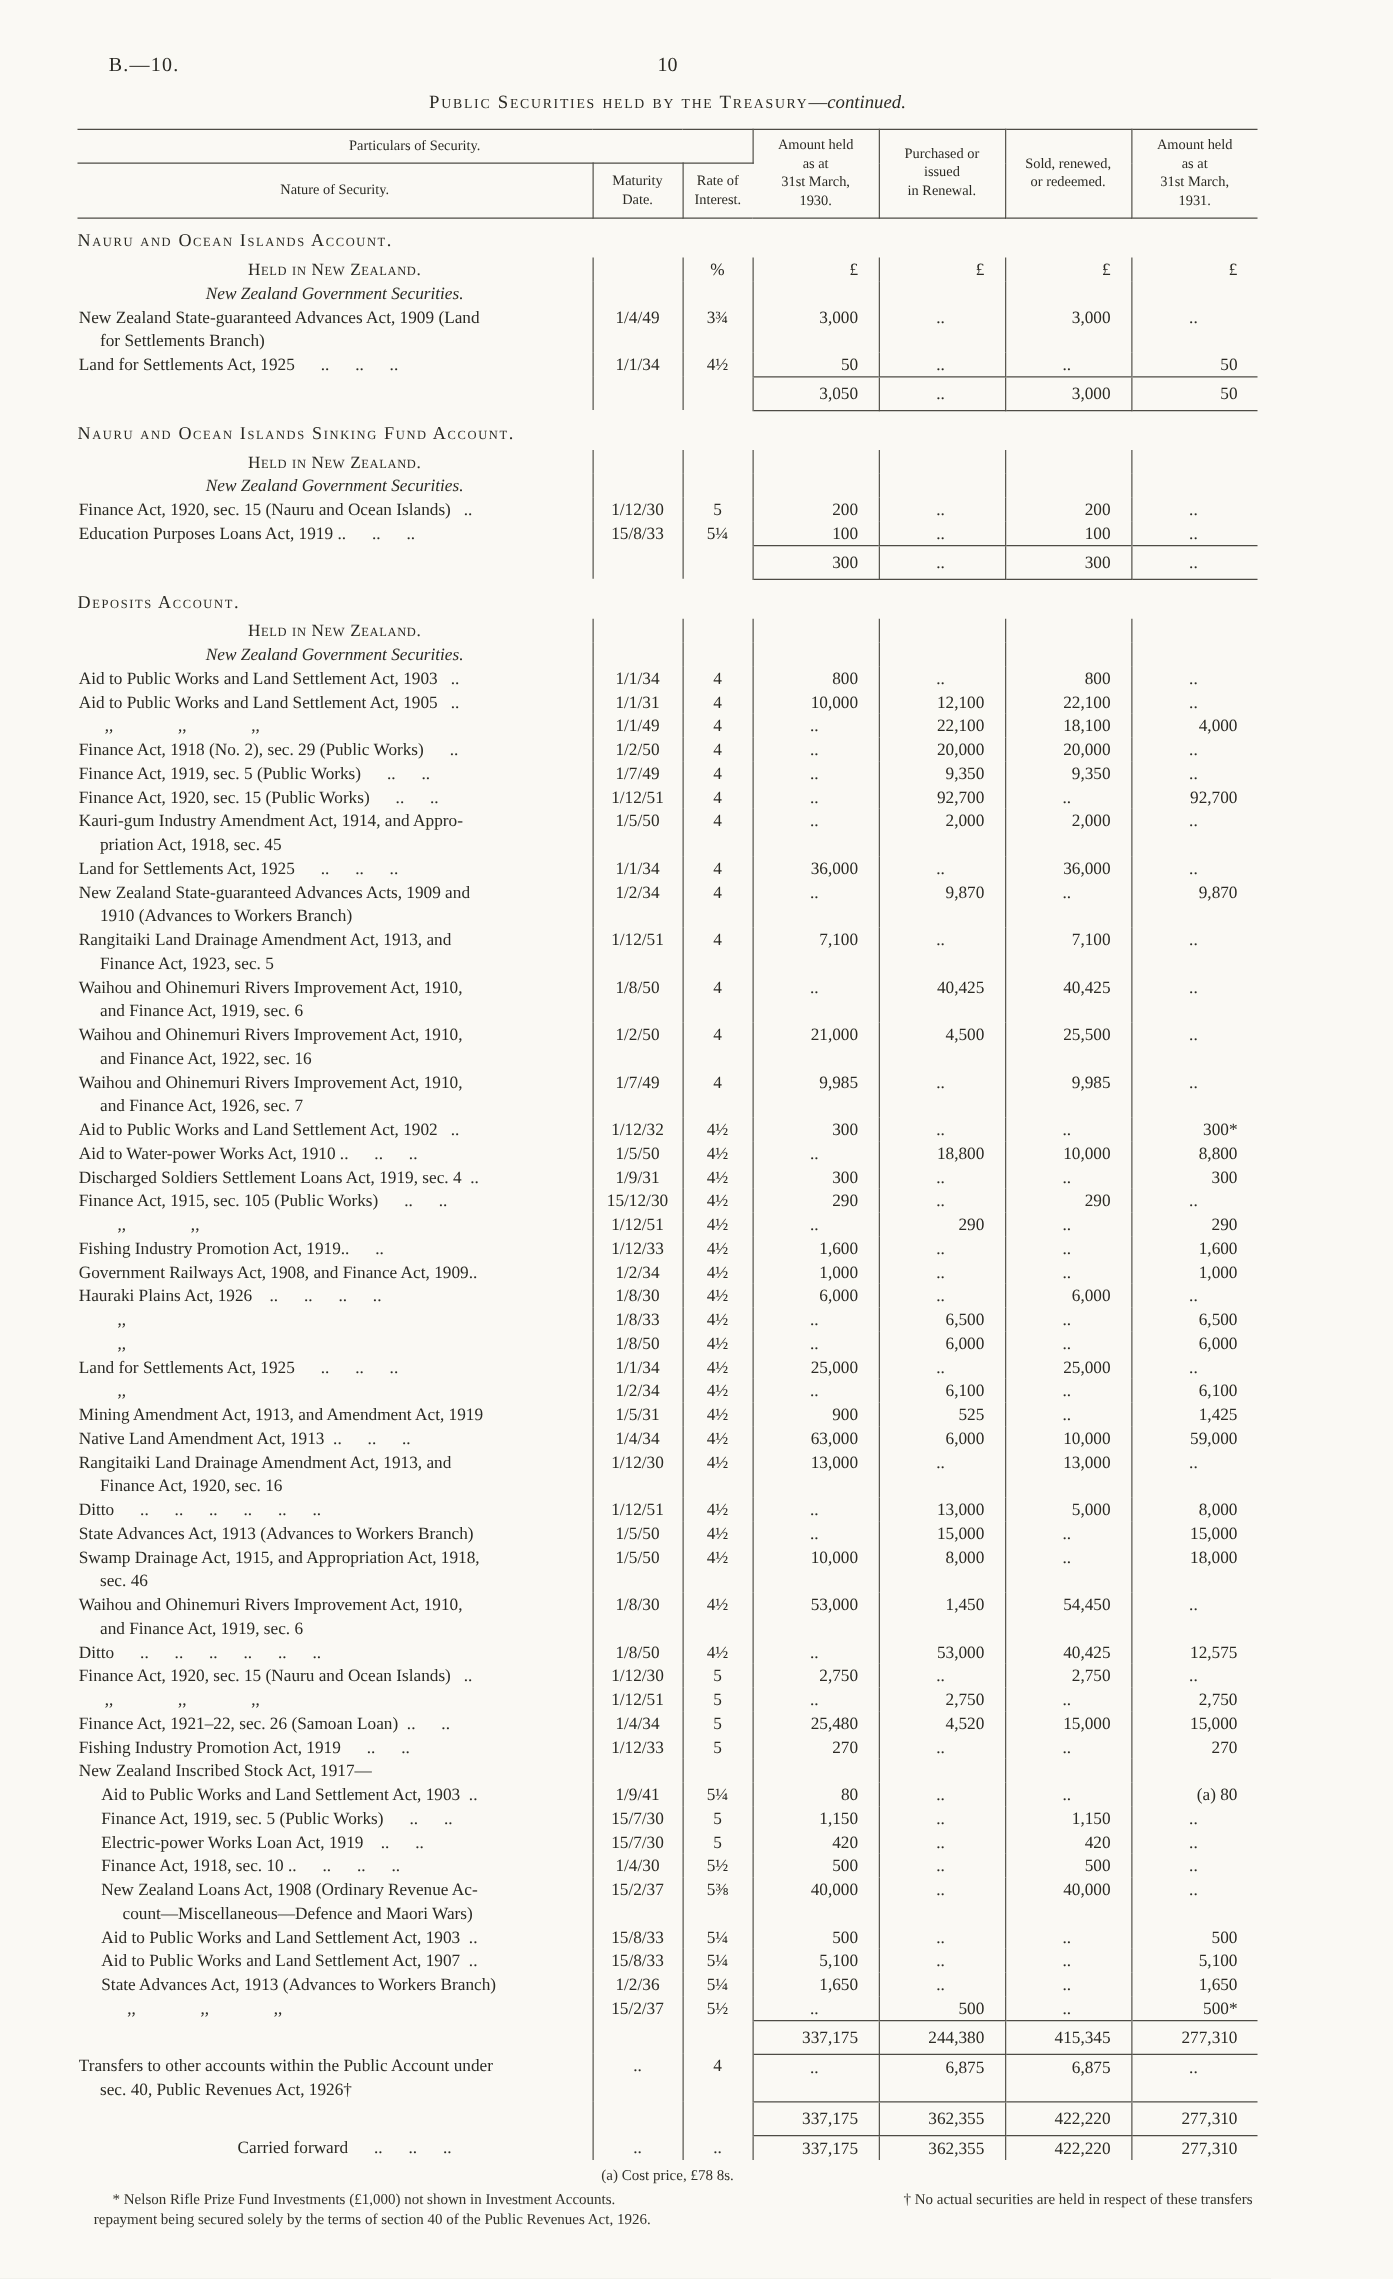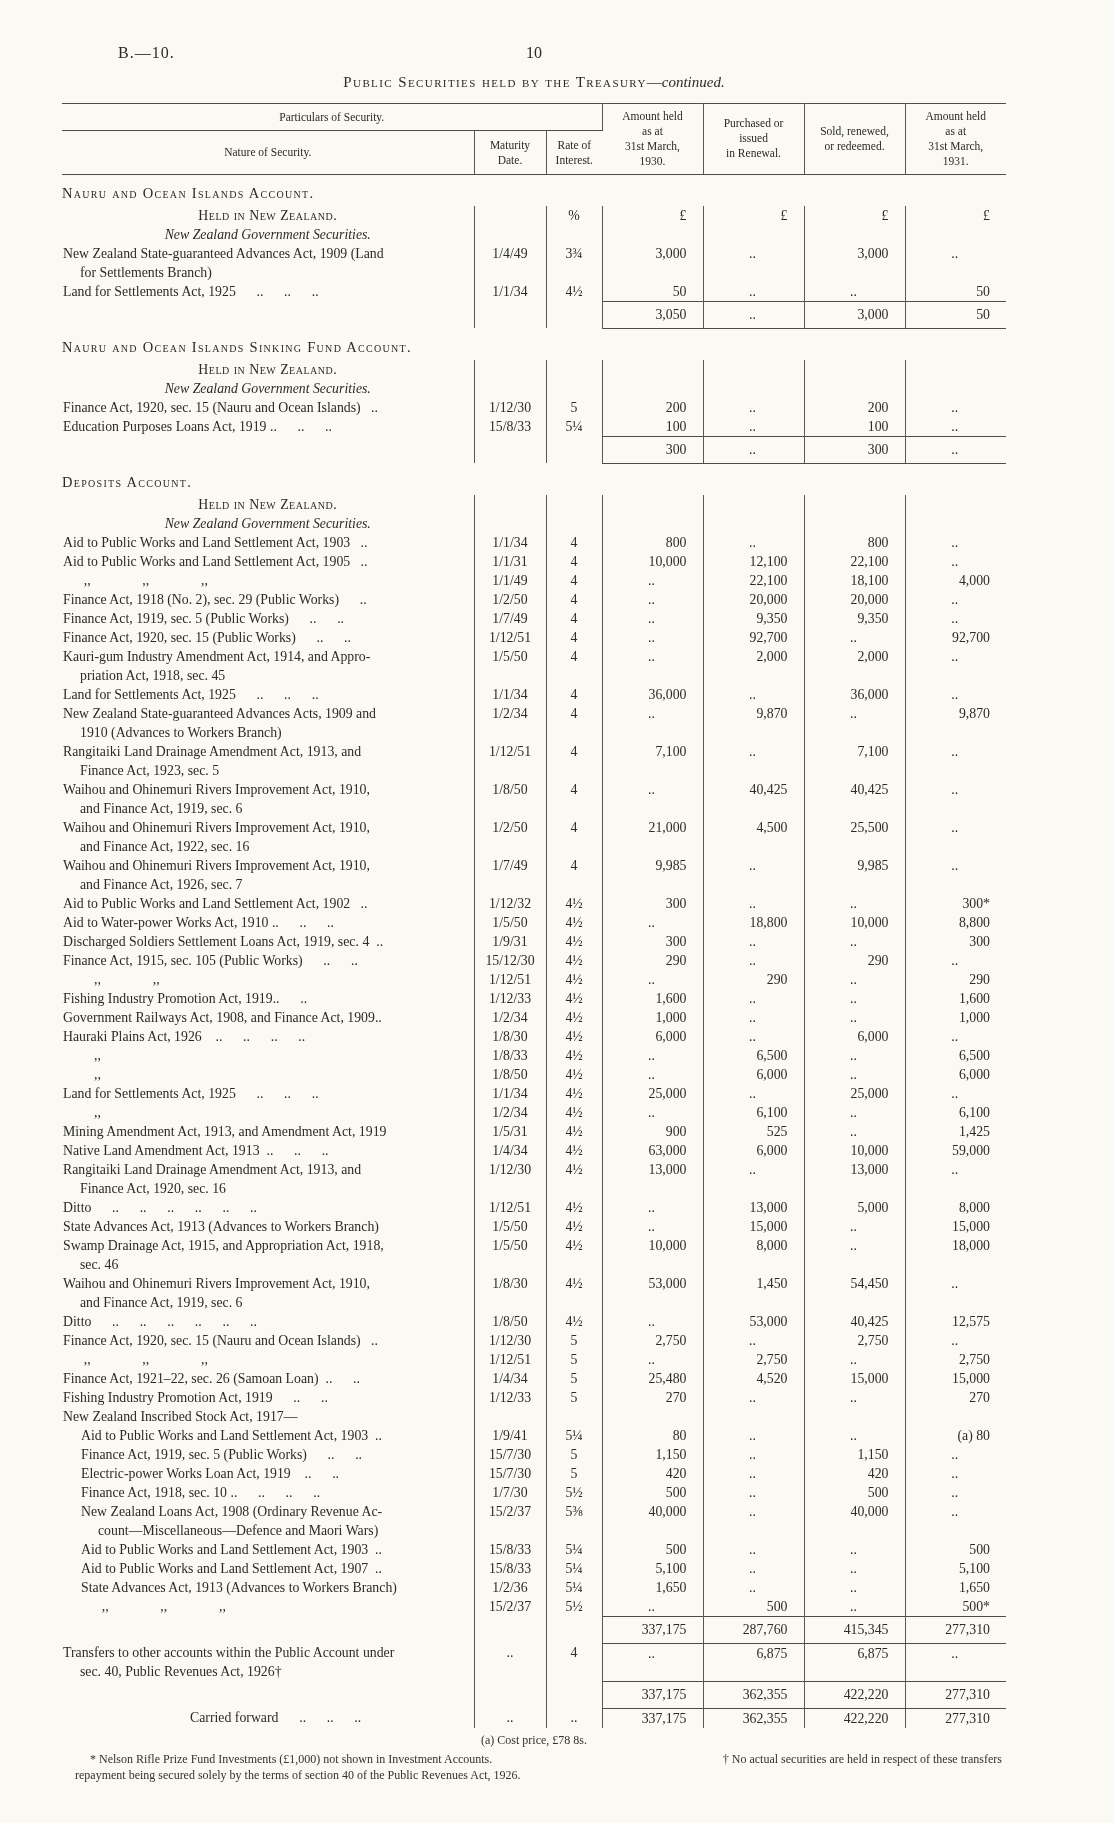--- a/index.html
+++ b/index.html
@@ -4,21 +4,21 @@
 <style>
   * { box-sizing: border-box; margin: 0; padding: 0; }
   html, body { background: #e8e6e0; }
   body { font-family: "Liberation Serif", "DejaVu Serif", serif; color: #2b2a24; }
   .page {
     width: 1114px; min-height: 1823px; background: #faf9f4;
     margin: 0 auto; padding: 44px 0 18px 62px; position: relative;
   }
   .inner { width: 944px; }
   .page-head { position: relative; height: 26px; font-size: 16px; }
-  .doc-ref { position: absolute; left: 56px; letter-spacing: 1px; }
+  .doc-ref { position: absolute; left: 25px; letter-spacing: 1px; }
   .page-num { position: absolute; left: 0; width: 944px; text-align: center; }
   .doc-title { width: 944px; text-align: center; font-size: 15px; margin: 4px 0 12px; }
   .sc { font-variant: small-caps; letter-spacing: 1.4px; }
   .it { font-style: italic; }
 
   table.sec-table { border-collapse: collapse; width: 944px; table-layout: fixed; }
   .sec-table th {
     font-weight: normal; font-size: 11.5px; line-height: 1.3;
     text-align: center; vertical-align: middle; white-space: pre-line;
     padding: 5px 3px; border-bottom: 1px solid #4e4c45;
@@ -597,21 +597,21 @@
             <td class="c-name name ind">Electric-power Works Loan Act, 1919    ..      ..</td>
             <td class="c-m">15/7/30</td>
             <td class="c-r">5</td>
             <td class="c-num">420</td>
             <td class="c-num nil">..</td>
             <td class="c-num">420</td>
             <td class="c-num nil">..</td>
           </tr>
           <tr class="data-row">
             <td class="c-name name ind">Finance Act, 1918, sec. 10 ..      ..      ..      ..</td>
-            <td class="c-m">1/7/30</td>
+            <td class="c-m">1/4/30</td>
             <td class="c-r">5½</td>
             <td class="c-num">500</td>
             <td class="c-num nil">..</td>
             <td class="c-num">500</td>
             <td class="c-num nil">..</td>
           </tr>
           <tr class="data-row">
             <td class="c-name name ind">New Zealand Loans Act, 1908 (Ordinary Revenue Ac-
 count—Miscellaneous—Defence and Maori Wars)</td>
             <td class="c-m">15/2/37</td>
@@ -655,21 +655,21 @@
             <td class="c-num nil">..</td>
             <td class="c-num">500</td>
             <td class="c-num nil">..</td>
             <td class="c-num">500*</td>
           </tr>
           <tr class="total-row">
             <td class="c-name"></td>
             <td class="c-m"></td>
             <td class="c-r"></td>
             <td class="c-num tot">337,175</td>
-            <td class="c-num tot">287,760</td>
+            <td class="c-num tot">244,380</td>
             <td class="c-num tot">415,345</td>
             <td class="c-num tot">277,310</td>
           </tr>
           <tr class="data-row">
             <td class="c-name name">Transfers to other accounts within the Public Account under
 sec. 40, Public Revenues Act, 1926†</td>
             <td class="c-m">..</td>
             <td class="c-r">4</td>
             <td class="c-num nil">..</td>
             <td class="c-num">6,875</td>

